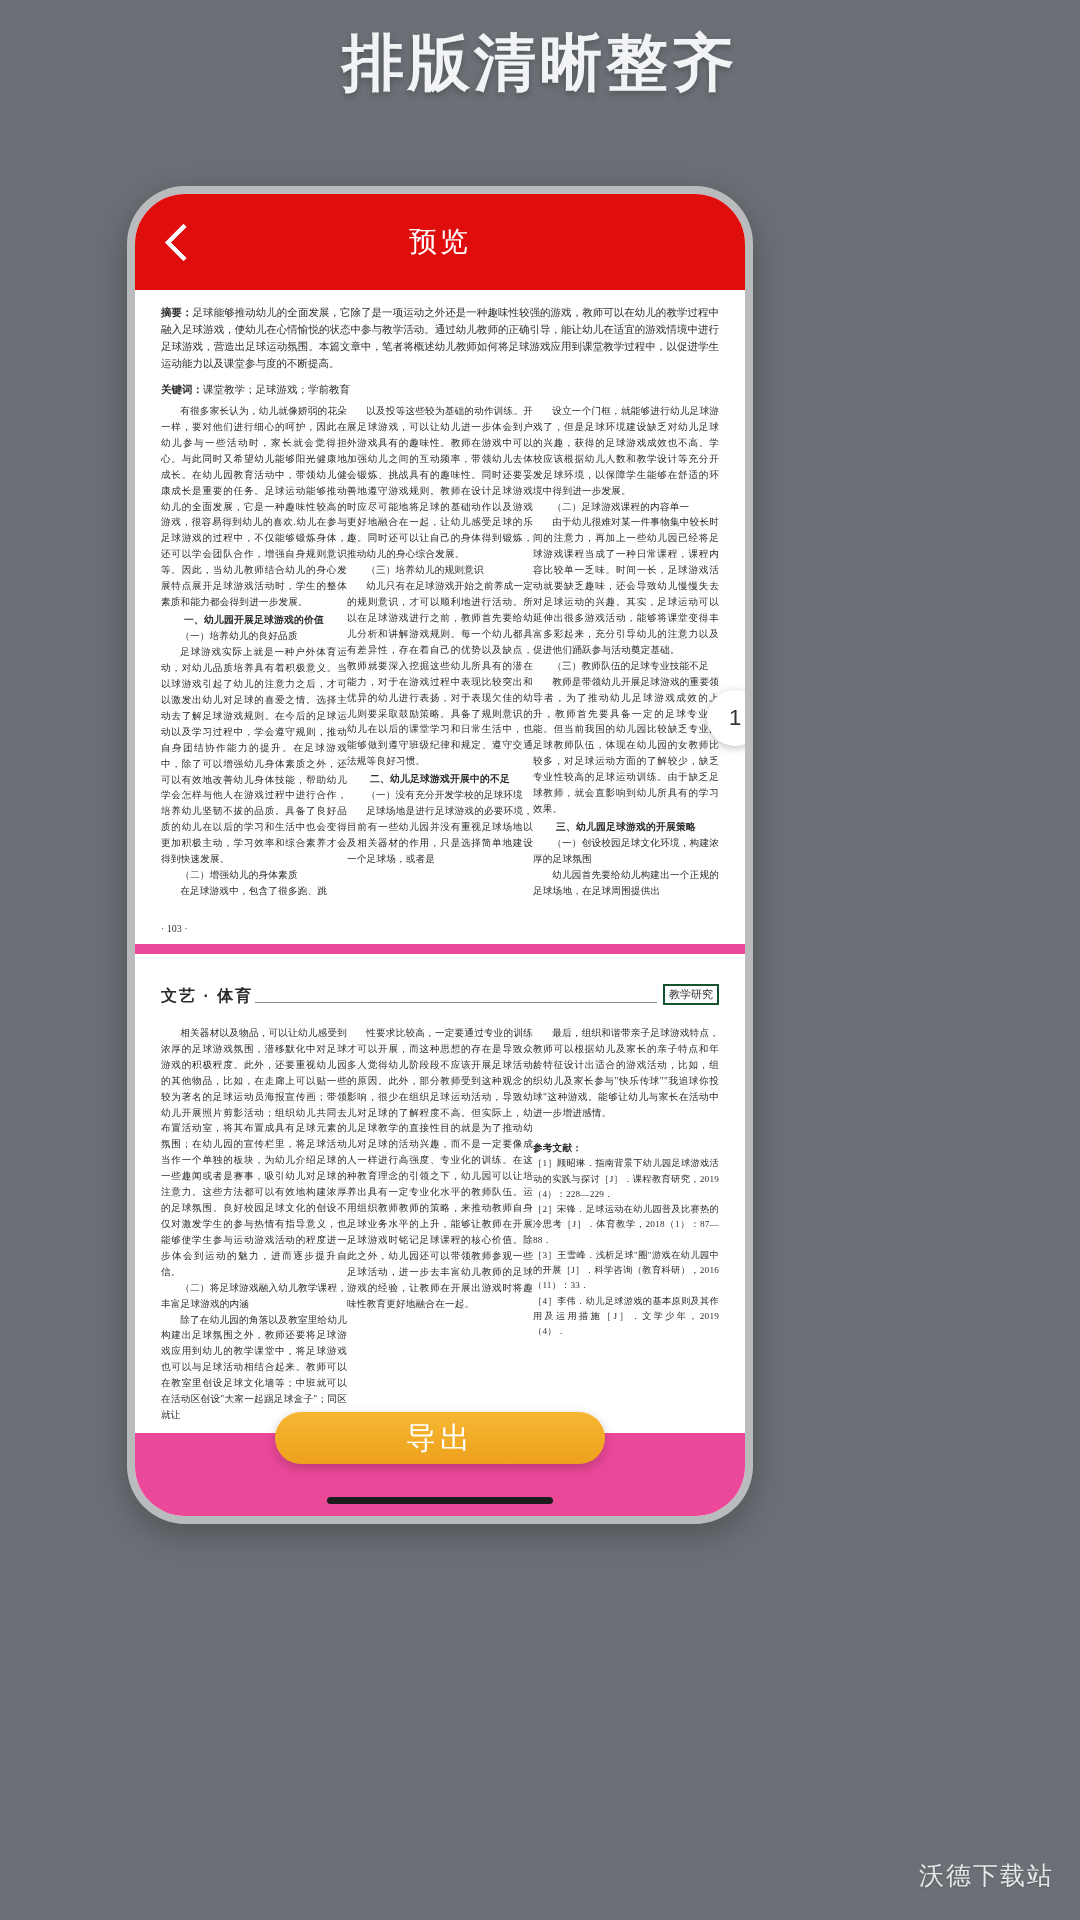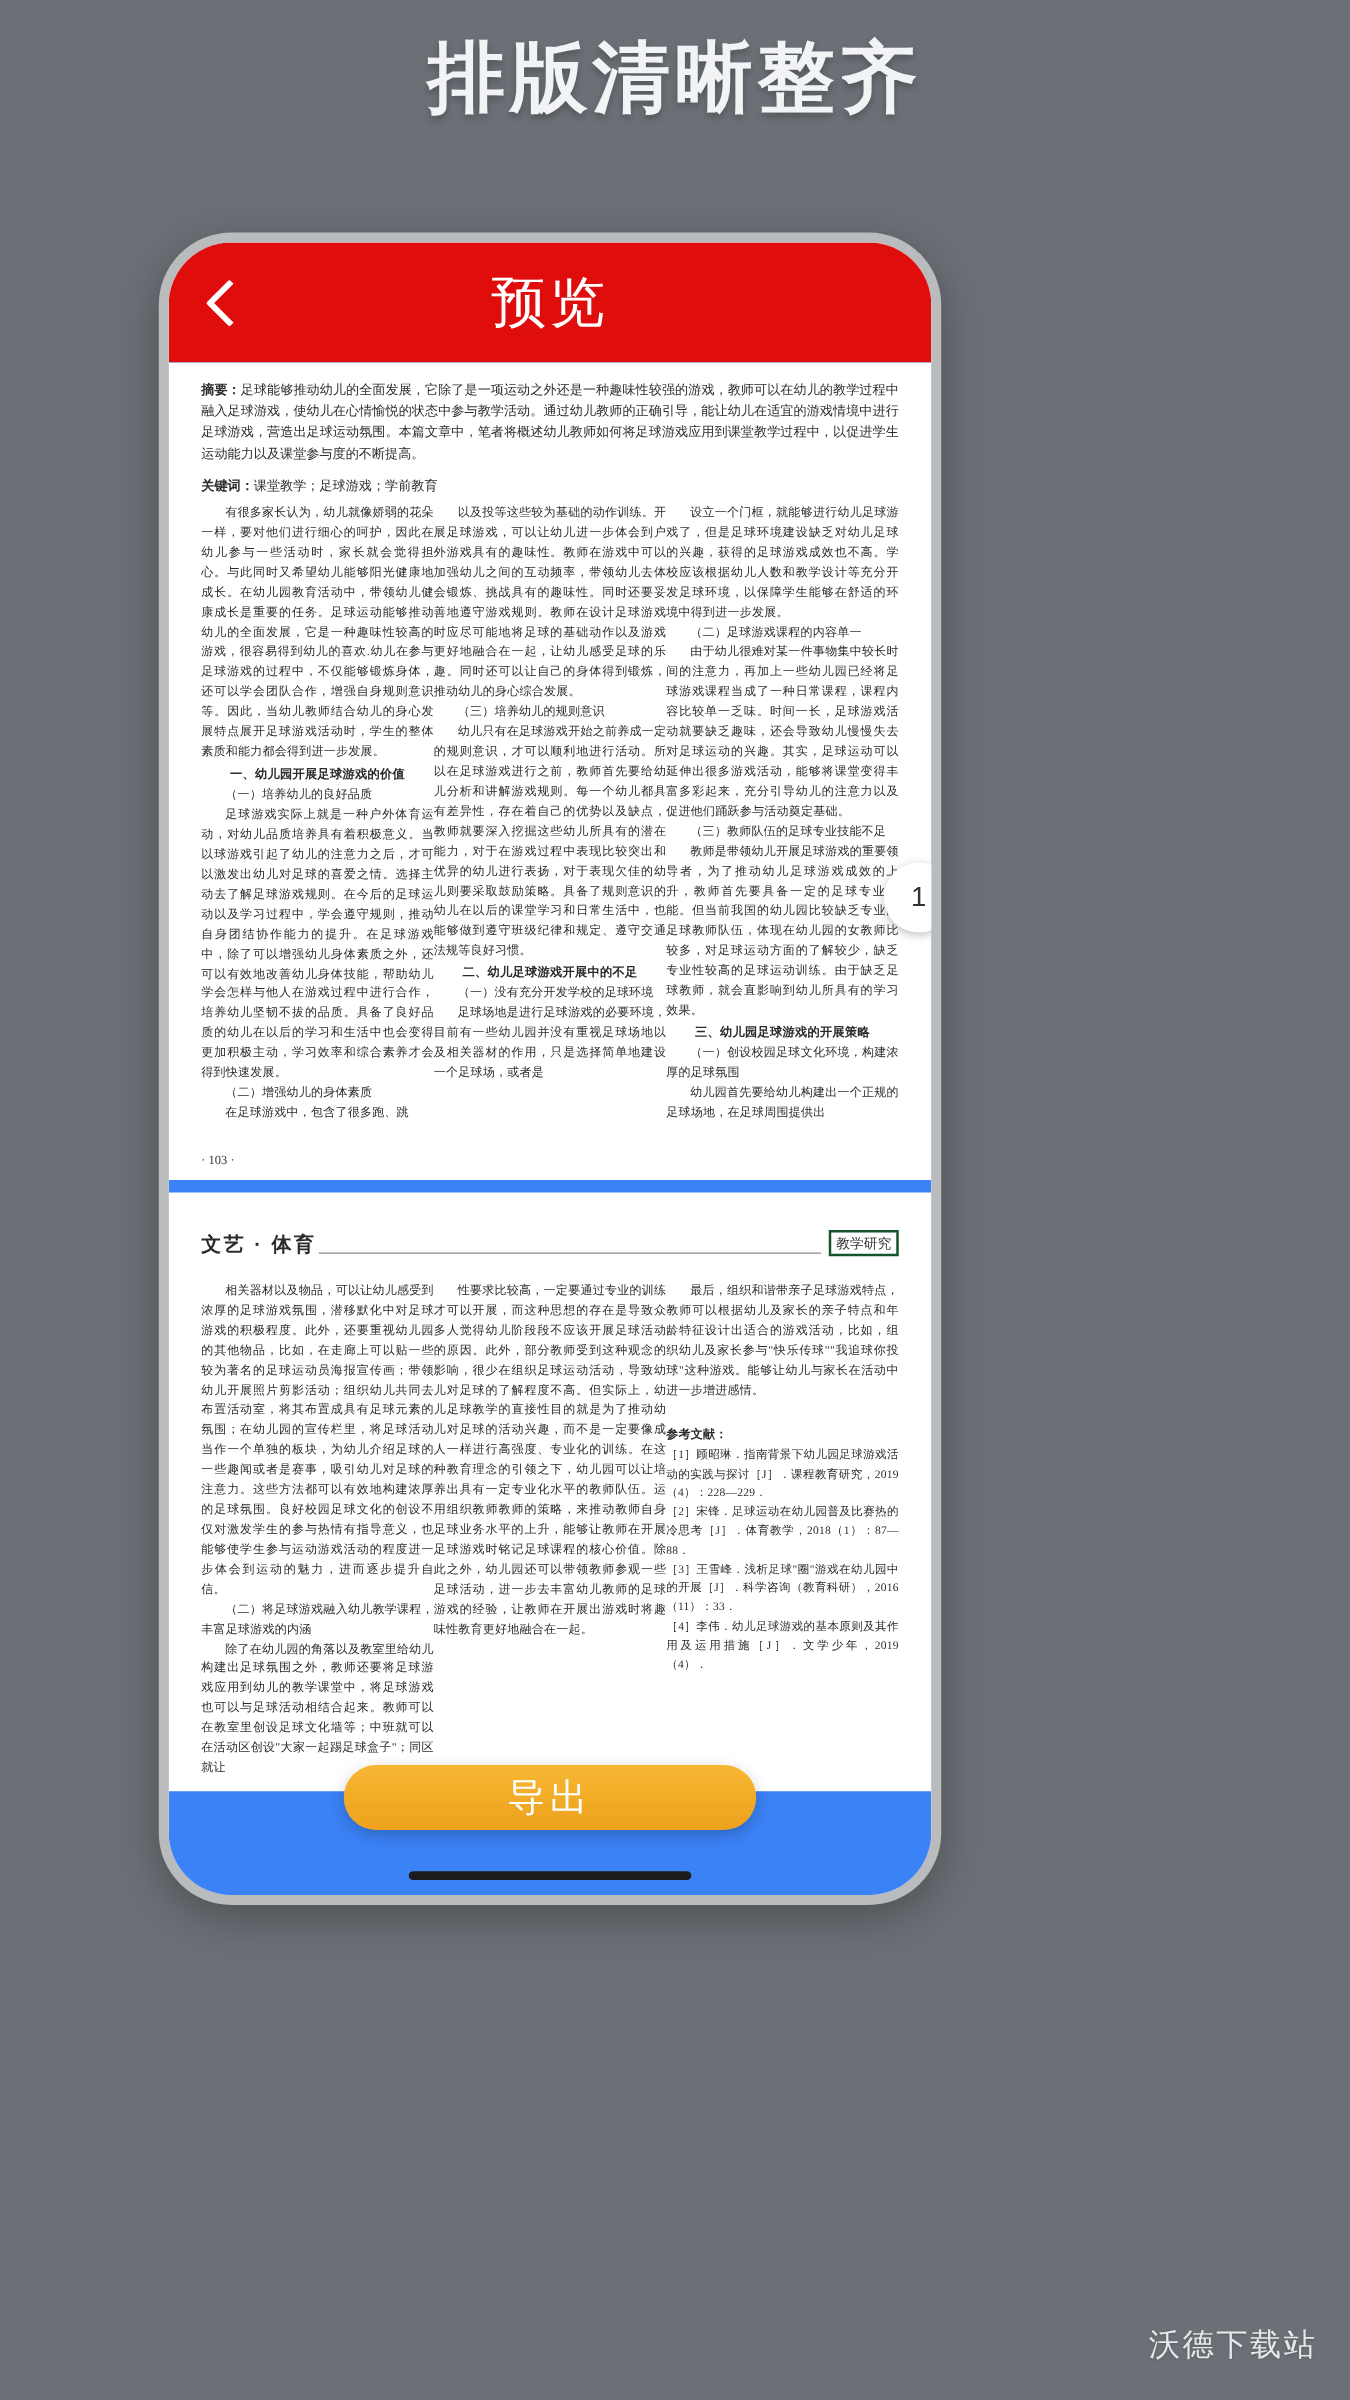--- a/index.html
+++ b/index.html
@@ -36,37 +36,37 @@
     background:#ffffff;
     position:relative;
   }
   
   .appbar{
     height:96px;background:#e00d0d;
     position:relative;
     display:flex;align-items:center;justify-content:center;
   }
   .appbar-title{
-    color:#ffffff;font-size:44px;letter-spacing:3px;font-family:Liberation Serif, serif;
+    color:#ffffff;font-size:28px;letter-spacing:3px;font-family:Liberation Serif, serif;
   }
   .back-btn{
     position:absolute;left:22px;top:50%;transform:translateY(-50%);
     width:52px;height:52px;display:flex;align-items:center;justify-content:center;
     cursor:pointer;
   }
   .chev{
     width:22px;height:22px;
     border-left:5px solid #fff;border-bottom:5px solid #fff;
     transform:rotate(45deg);
     border-radius:2px;
   }
   
   .doc-scroll{
     position:absolute;left:0;right:0;top:96px;bottom:0;
-    background:#3b82f6;
+    background:#ec4899;
     overflow:hidden;
   }
   .page{
     background:#fff;
     box-sizing:border-box;
     padding:14px 26px 10px 26px;
     position:relative;
   }
   .page + .page{margin-top:10px;}
 

